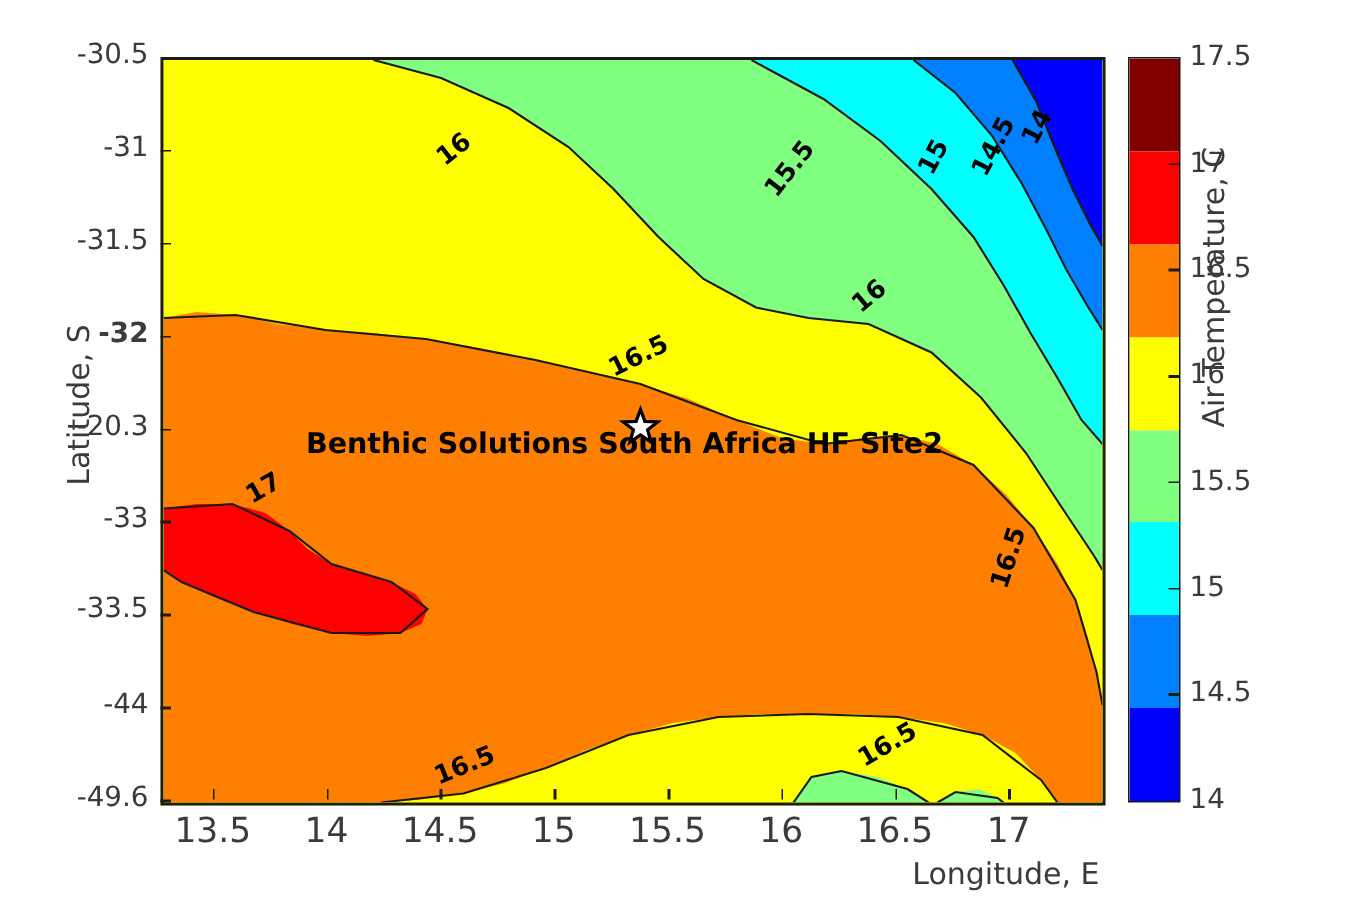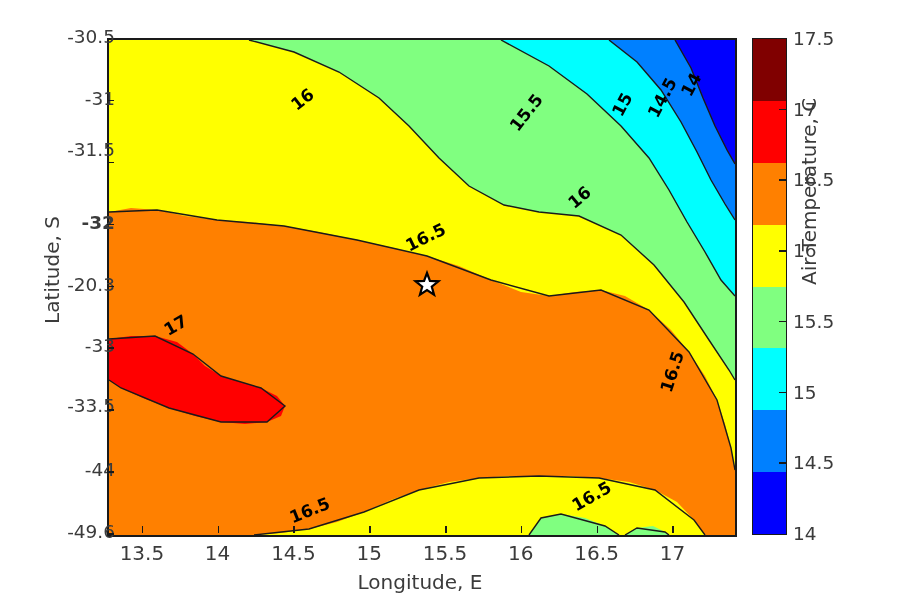--- a/index.html
+++ b/index.html
@@ -54,51 +54,50 @@
     transform-origin: 50% 50%;
     white-space: nowrap;
     width: 120px;
     text-align: center;
   }
   .xlabel {
     position: absolute;
     left: 107px;
     top: 570px;
     width: 626px;
-    text-align: center;
+    text-align: right;
     font-size: 20px;
     color: #3b3b3b;
   }
   .ytick {
     position: absolute;
     right: 0;
     width: 100%;
     text-align: right;
     font-size: 18.5px;
     color: #3b3b3b;
     white-space: nowrap;
   }
   .ytick-wrap {
     position: absolute;
     left: 0;
     top: 0;
     width: 99px;
     height: 440px;
-    padding-left: 16px;
   }
   .xtick-wrap {
     position: absolute;
     left: 0;
     top: 0;
     width: 900px;
     height: 600px;
   }
   .xtick {
     position: absolute;
-    font-size: 20px;
+    font-size: 23px;
     color: #3b3b3b;
     text-align: center;
     transform: translateX(-50%);
     white-space: nowrap;
   }
   .cbar {
     position: absolute;
     left: 752px;
     top: 38px;
     width: 33px;
@@ -240,25 +239,26 @@
         <text class="contour-label" x="310" y="511" text-anchor="middle" dominant-baseline="middle" transform="rotate(-22 310 511)">16.5</text>
         <text class="contour-label" x="592" y="497" text-anchor="middle" dominant-baseline="middle" transform="rotate(-30 592 497)">16.5</text>
       </g>
   </svg>
 
   <svg style="position:absolute;left:0;top:0;width:900px;height:600px;pointer-events:none;">
     <g>
         <polygon points="427.00,273.00 429.94,280.95 438.41,281.29 431.76,286.55 434.05,294.71 427.00,290.00 419.95,294.71 422.24,286.55 415.59,281.29 424.06,280.95" fill="#ffffff" stroke="#000000" stroke-width="2.2"></polygon>
       </g>
   </svg>
+  <div class="site-label" style="left: 204px; top: 285px;">Benthic Solutions South Africa HF Site2</div>
 
   <div class="ytick-wrap">
       <div class="ytick" style="top: 26px;">-30.5</div>
       <div class="ytick" style="top: 87.875px;">-31</div>
-      <div class="ytick" style="top: 139px;">-31.5</div>
+      <div class="ytick" style="top: 150px;">-31.5</div>
       <div class="ytick" style="top: 211.625px; font-weight: bold;">-32</div>
       <div class="ytick" style="top: 273.5px;">-20.3</div>
       <div class="ytick" style="top: 335.375px;">-33</div>
       <div class="ytick" style="top: 395px;">-33.5</div>
       <div class="ytick" style="top: 459.125px;">-44</div>
       <div class="ytick" style="top: 521px;">-49.6</div>
     </div>
   <div class="ylabel">Latitude, S</div>
 
   <div class="xtick-wrap">

